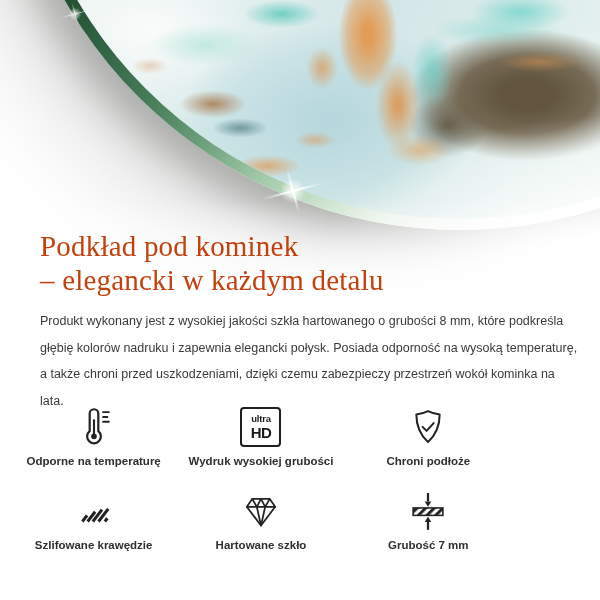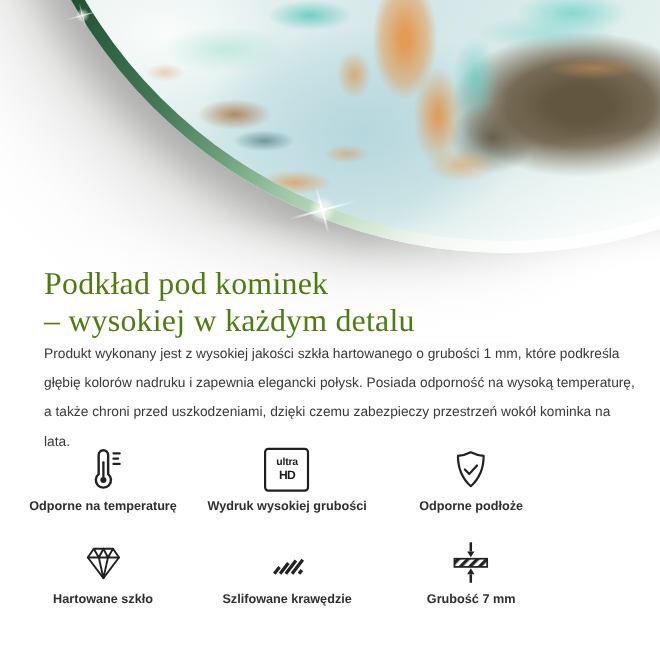--- a/index.html
+++ b/index.html
@@ -63,23 +63,23 @@
 
   .fade{
     position:absolute; inset:0;
     background:
       radial-gradient(ellipse 430px 270px at 102% 101%, #fff 28%, rgba(255,255,255,0) 74%),
       linear-gradient(to bottom, rgba(255,255,255,0) 64%, rgba(255,255,255,.85) 91%, #fff 99%);
   }
 
   
   .title{
-    position:absolute; left:40px; top:241px; margin:0;
+    position:absolute; left:40px; top:229px; margin:0;
     font-family:"Liberation Serif", serif; font-weight:400;
-    font-size:29px; line-height:34px; color:#4d7c0f; letter-spacing:.2px;
+    font-size:29px; line-height:34px; color:#c2410c; letter-spacing:.2px;
   }
   .desc{
     position:absolute; left:40px; top:308px; margin:0; width:540px;
     font-size:12.5px; line-height:26.5px; color:#3a3a3a; white-space:pre-line;
   }
 
   
   .features{
     position:absolute; left:10px; top:404px; width:502px;
     display:grid; grid-template-columns:repeat(3,1fr); row-gap:14px;
@@ -88,21 +88,21 @@
   .feat .icn{height:46px; display:flex; align-items:center; justify-content:center; color:#222;}
   .feat .lbl{margin-top:5px; font-size:11.5px; color:#2f2f2f; white-space:nowrap;font-weight:bold;}
   .icn svg{display:block;}
 
   .uhd{
     width:37px; height:36px; border:2.6px solid #1f1f1f; border-radius:4px;
     display:flex; flex-direction:column; align-items:center; justify-content:center; line-height:1;
     color:#1a1a1a;
   }
   .uhd .t1{font-size:9.5px; font-weight:600; letter-spacing:-.2px; margin-bottom:1px;}
-  .uhd .t2{font-size:11px; font-weight:700; letter-spacing:-.5px;}
+  .uhd .t2{font-size:15px; font-weight:700; letter-spacing:-.5px;}
 </style>
 </head>
 <body>
 
 <div class="page">
 
   <div class="hero">
     <div class="glass-shadow"></div>
     <div class="rim"></div>
     <div class="face"></div>
@@ -114,24 +114,24 @@
     <div class="sparkle small">
       <i class="ray rh"></i>
         <i class="ray rv"></i>
         <i class="glow"></i>
     </div>
     <div class="fade"></div>
   </div>
 
   <h1 class="title">
     <span>Podkład pod kominek</span><br>
-    <span>– wysokiej w każdym detalu</span>
+    <span>– elegancki w każdym detalu</span>
   </h1>
 
-  <p class="desc">Produkt wykonany jest z wysokiej jakości szkła hartowanego o grubości 1 mm, które podkreśla
+  <p class="desc">Produkt wykonany jest z wysokiej jakości szkła hartowanego o grubości 8 mm, które podkreśla
 głębię kolorów nadruku i zapewnia elegancki połysk. Posiada odporność na wysoką temperaturę,
 a także chroni przed uszkodzeniami, dzięki czemu zabezpieczy przestrzeń wokół kominka na lata.</p>
 
   <div class="features">
 
     <div class="feat">
       <div class="icn">
         <svg width="46" height="46" viewBox="0 0 48 48" fill="none" stroke="#222" stroke-width="2.3" stroke-linecap="round">
           <path d="M19.5 28.2 L19.5 10 A4.5 4.5 0 0 1 28.5 10 L28.5 28.2 A7.2 7.2 0 1 1 19.5 28.2 Z"></path>
           <path d="M24 17 L24 30.5" stroke-width="2.2"></path>
@@ -152,40 +152,40 @@
       <div class="lbl">Wydruk wysokiej grubości</div>
     </div>
 
     <div class="feat">
       <div class="icn">
         <svg width="40" height="40" viewBox="0 0 48 48" fill="none" stroke="#222" stroke-width="2.4" stroke-linecap="round" stroke-linejoin="round">
           <path d="M24 5 C28 7 33 8.5 38 9 C38 20 34 33 24 42 C14 33 10 20 10 9 C15 8.5 20 7 24 5 Z"></path>
           <path d="M17.5 23.8 L22.3 28.6 L30.8 19.4"></path>
         </svg>
       </div>
-      <div class="lbl">Odporne podłoże</div>
+      <div class="lbl">Chroni podłoże</div>
+    </div>
+
+    <div class="feat">
+      <div class="icn">
+        <svg width="36" height="36" viewBox="0 0 48 48" fill="none" stroke="#222" stroke-width="4">
+          <path d="M8.5 38 L14.8 29.8 M15.5 38 L25.5 25 M22.5 38 L34.7 22.1 M30 38 L43 21.1 M38.5 38 L41.8 33.7"></path>
+        </svg>
+      </div>
+      <div class="lbl">Szlifowane krawędzie</div>
     </div>
 
     <div class="feat">
       <div class="icn">
         <svg width="40" height="40" viewBox="0 0 48 48" fill="none" stroke="#222" stroke-width="2.1" stroke-linecap="round" stroke-linejoin="round">
           <path d="M13.5 9.5 H34.5 L41 19 L24 41.5 L7 19 Z"></path>
           <path d="M7 19 H41 M13.5 9.5 L19 19 M24 9.5 L19 19 M24 9.5 L29 19 M34.5 9.5 L29 19 M19 19 L24 41.5 M29 19 L24 41.5"></path>
         </svg>
       </div>
       <div class="lbl">Hartowane szkło</div>
-    </div>
-
-    <div class="feat">
-      <div class="icn">
-        <svg width="36" height="36" viewBox="0 0 48 48" fill="none" stroke="#222" stroke-width="4">
-          <path d="M8.5 38 L14.8 29.8 M15.5 38 L25.5 25 M22.5 38 L34.7 22.1 M30 38 L43 21.1 M38.5 38 L41.8 33.7"></path>
-        </svg>
-      </div>
-      <div class="lbl">Szlifowane krawędzie</div>
     </div>
 
     <div class="feat">
       <div class="icn">
         <svg width="42" height="42" viewBox="0 0 48 48">
           <defs>
             <pattern id="hch" width="7" height="7" patternUnits="userSpaceOnUse" patternTransform="rotate(45)">
               <rect width="7" height="7" fill="#fff"></rect>
               <rect width="3.4" height="7" fill="#222"></rect>
             </pattern>

